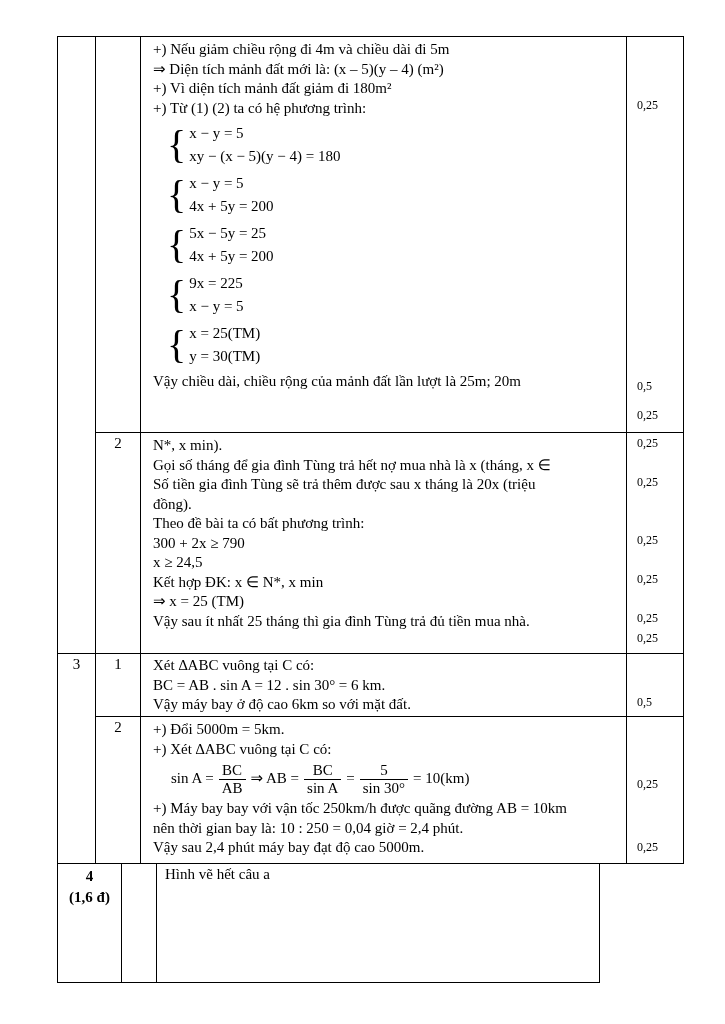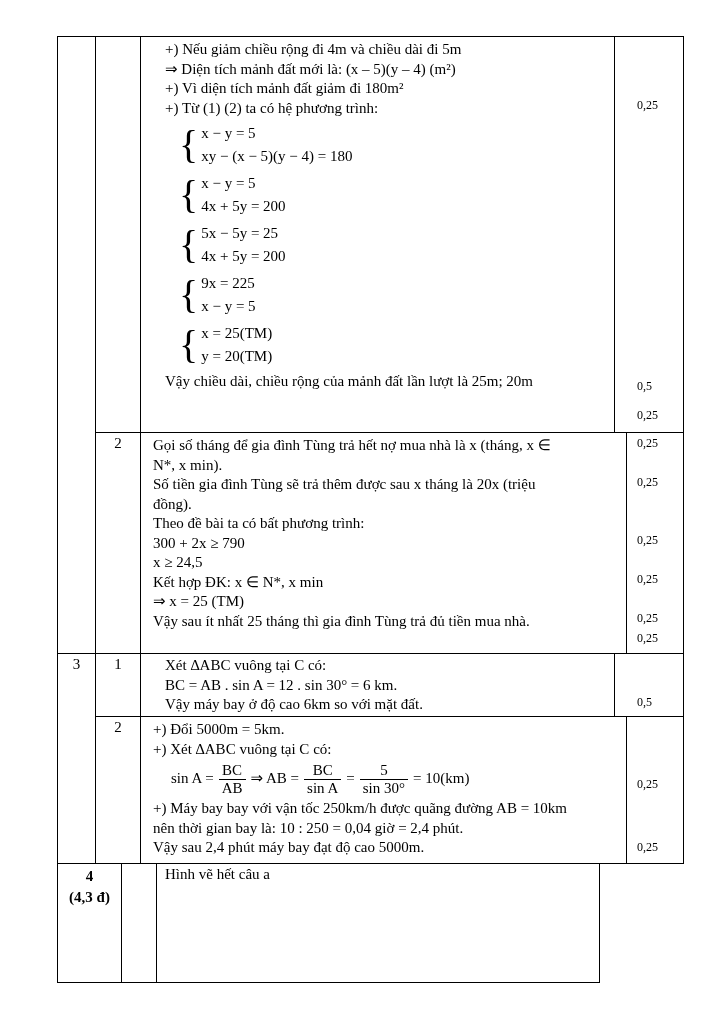--- a/index.html
+++ b/index.html
@@ -8,21 +8,21 @@
     width:725px; height:1024px; position:relative;
     font-family:"Liberation Serif", serif; color:#000;
   }
   .tbl-wrap { position:absolute; left:57px; top:36px; }
   .tbl { width:627px; border:1px solid #000; }
   .group { display:flex; }
   .group.bordered { border-bottom:1px solid #000; }
   .c-num { width:38px; border-right:1px solid #000; text-align:center; padding-top:2px; font-size:15px; }
   .g-rows { flex:1; display:flex; flex-direction:column; }
   .g-row { display:flex; }
-  .g-row.bordered { border-bottom:1px solid #000;gap:12px; }
+  .g-row.bordered { border-bottom:1px solid #000; }
   .c-sub { width:45px; border-right:1px solid #000; text-align:center; padding-top:2px; font-size:15px; }
   .c-content { flex:1; border-right:1px solid #000; padding:3px 6px 0 12px; font-size:15px; line-height:19.5px; overflow:hidden; }
   .c-points { width:56px; position:relative; font-size:12px; }
   .c-points span { position:absolute; left:10px; white-space:nowrap; }
   .row-a { height:396px; }
   .row-b { height:220px; }
   .row-c { height:63px; }
   .row-c .c-content { padding-top:2px; }
   .row-d { height:146px; }
   .math { }
@@ -82,38 +82,38 @@
               <span class="brace">{</span>
               <div class="eqs">
                 <div class="math">9x = 225</div>
                 <div class="math">x − y = 5</div>
               </div>
             </div>
             <div class="system">
               <span class="brace">{</span>
               <div class="eqs">
                 <div class="math">x = 25(TM)</div>
-                <div class="math">y = 20(TM)</div>
+                <div class="math">y = 30(TM)</div>
               </div>
             </div>
 
             <div>Vậy chiều dài, chiều rộng của mảnh đất lần lượt là 25m; 20m</div>
           </div>
           <div class="c-points">
             <span style="top:61px">0,25</span>
             <span style="top:342px">0,5</span>
             <span style="top:371px">0,25</span>
           </div>
         </div>
 
         <div class="g-row row-b">
           <div class="c-sub">2</div>
           <div class="c-content">
+            <div>N*, x min).</div>
             <div>Gọi số tháng để gia đình Tùng trả hết nợ mua nhà là x (tháng, x ∈</div>
-            <div>N*, x min).</div>
             <div>Số tiền gia đình Tùng sẽ trả thêm được sau x tháng là 20x (triệu</div>
             <div>đồng).</div>
             <div>Theo đề bài ta có bất phương trình:</div>
             <div>300 + 2x ≥ 790</div>
             <div>x ≥ 24,5</div>
             <div>Kết hợp ĐK: x ∈ N*, x min</div>
             <div>⇒ x = 25 (TM)</div>
             <div>Vậy sau ít nhất 25 tháng thì gia đình Tùng trả đủ tiền mua nhà.</div>
           </div>
           <div class="c-points">
@@ -178,20 +178,20 @@
           </div>
         </div>
 
       </div>
     </div>
   </div>
 
   <div class="tbl-bottom">
     <div class="e-q">
       <div>4</div>
-      <div>(4,3 đ)</div>
+      <div>(1,6 đ)</div>
     </div>
     <div class="e-gap"></div>
     <div class="e-fig">
       <div>Hình vẽ hết câu a</div>
     </div>
   </div>
 </div>
 
 </body></html>

